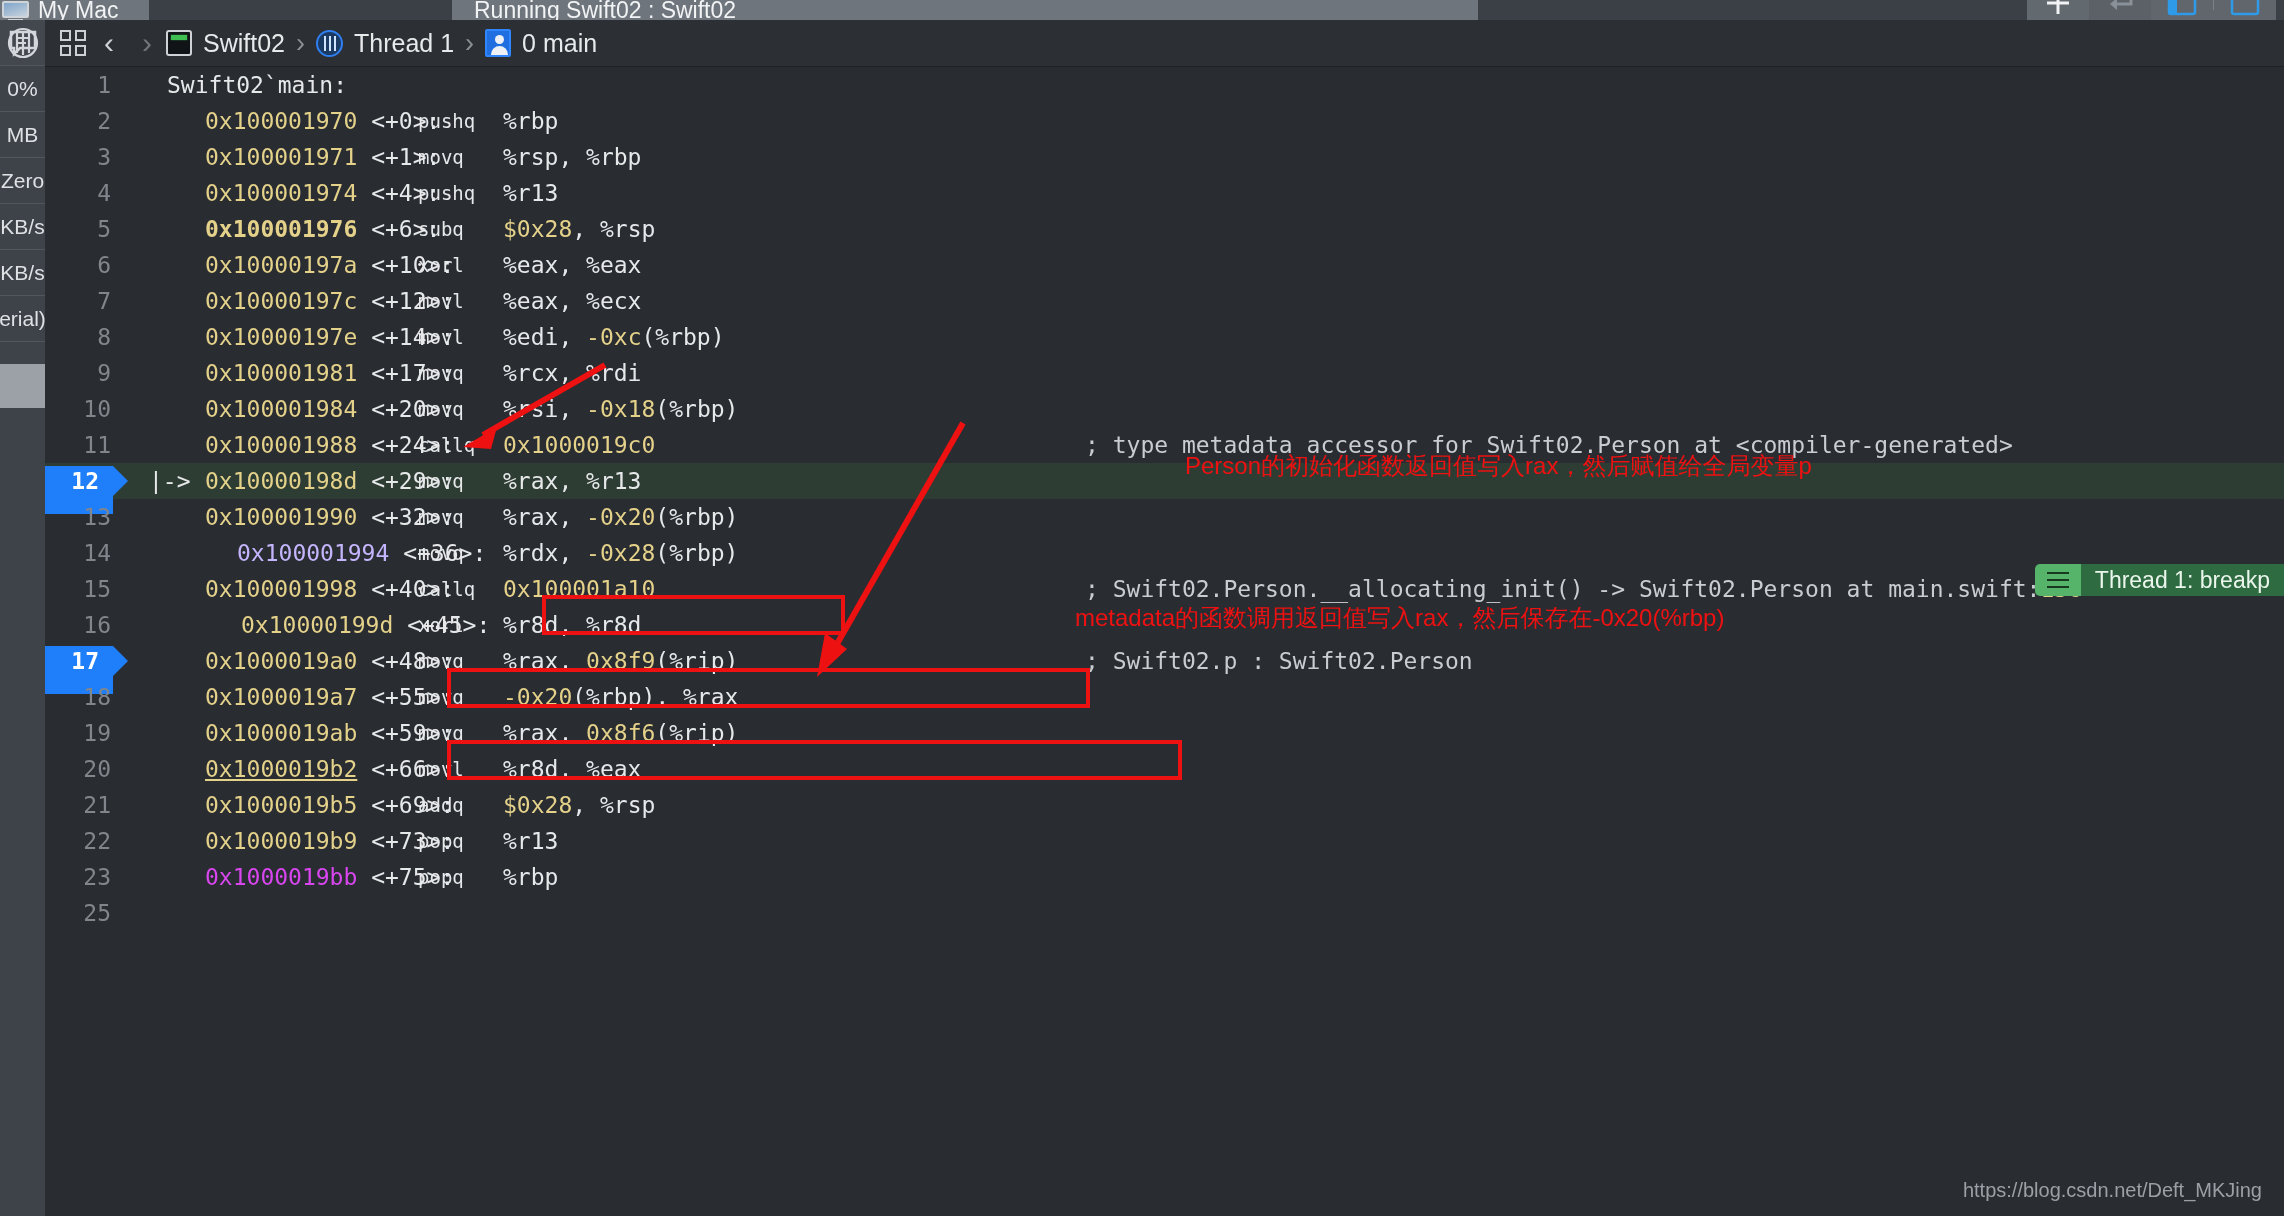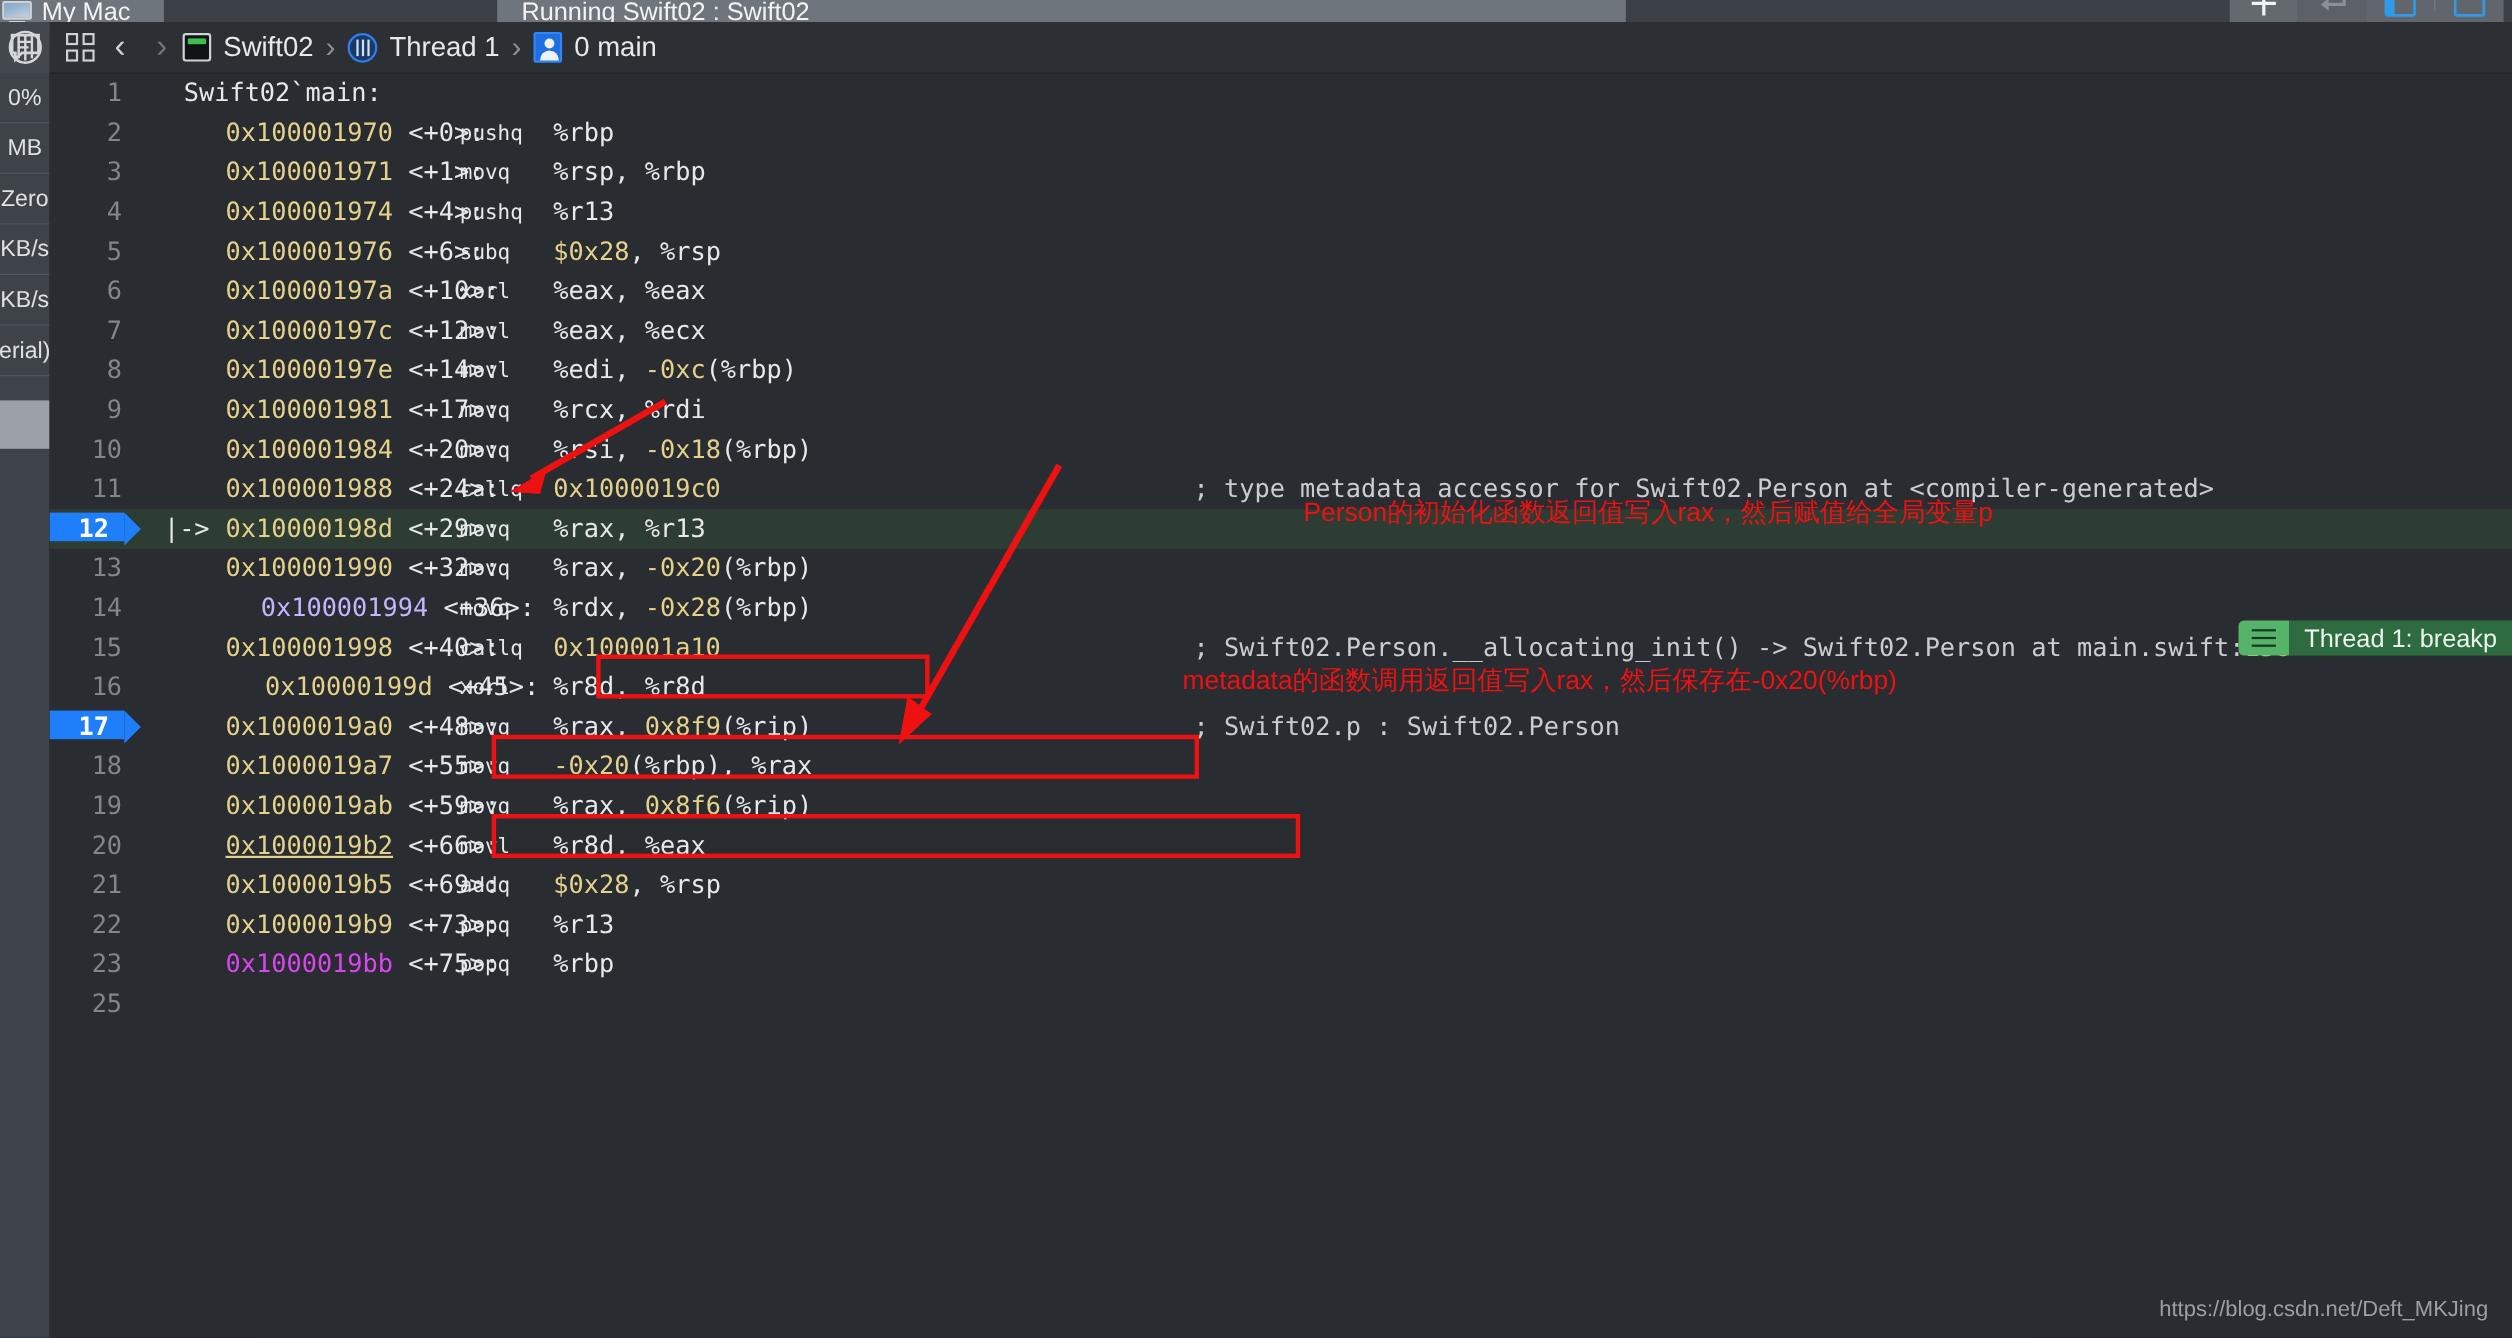--- a/index.html
+++ b/index.html
@@ -118,21 +118,21 @@
     font-family:"DejaVu Sans Mono","Liberation Mono",monospace;
   }
   .row { position:relative; height:36px; width:2239px; }
   .row.cur { background:#2e3d33; }
   .gutter {
     position:absolute; left:0; top:0; width:80px; height:36px;
     text-align:right; padding-right:14px;
     color:#80868c; font-size:23px; line-height:36px;
   }
   .bp {
-    position:absolute; left:0; top:3px; height:26px; width:68px;
+    position:absolute; left:0; top:3px; height:48px; width:68px;
     background:#1f7ffa; color:#ffffff; font-size:23px; line-height:30px;
     text-align:right; padding-right:14px; font-weight:600;
   }
   .bp::after {
     content:""; position:absolute; right:-15px; top:0;
     border-left:15px solid #1f7ffa;
     border-top:15px solid transparent; border-bottom:15px solid transparent;
   }
   .pcmark {
     position:absolute; left:104px; top:0; height:36px; line-height:36px;
@@ -322,21 +322,21 @@
         <div class="ops">%rsp, %rbp</div>
       </div>
       <div class="row">
         <div class="gutter">4</div>
         <div class="addr" style="color: rgb(230, 232, 234);"><span class="num" style="color: rgb(228, 209, 138);">0x100001974</span> &lt;+4&gt;:</div>
         <div class="mnem">pushq</div>
         <div class="ops">%r13</div>
       </div>
       <div class="row">
         <div class="gutter">5</div>
-        <div class="addr" style="color: rgb(230, 232, 234);"><span class="num" style="color: rgb(228, 209, 138);">0x100001976</span> &lt;+6&gt;:</div>
+        <div class="addr" style="color: rgb(230, 232, 234);"><span class="num" style="color: rgb(228, 209, 138); font-weight: bold;">0x100001976</span> &lt;+6&gt;:</div>
         <div class="mnem">subq</div>
         <div class="ops"><span class="num">$0x28</span>, %rsp</div>
       </div>
       <div class="row">
         <div class="gutter">6</div>
         <div class="addr" style="color: rgb(230, 232, 234);"><span class="num" style="color: rgb(228, 209, 138);">0x10000197a</span> &lt;+10&gt;:</div>
         <div class="mnem">xorl</div>
         <div class="ops">%eax, %eax</div>
       </div>
       <div class="row">

